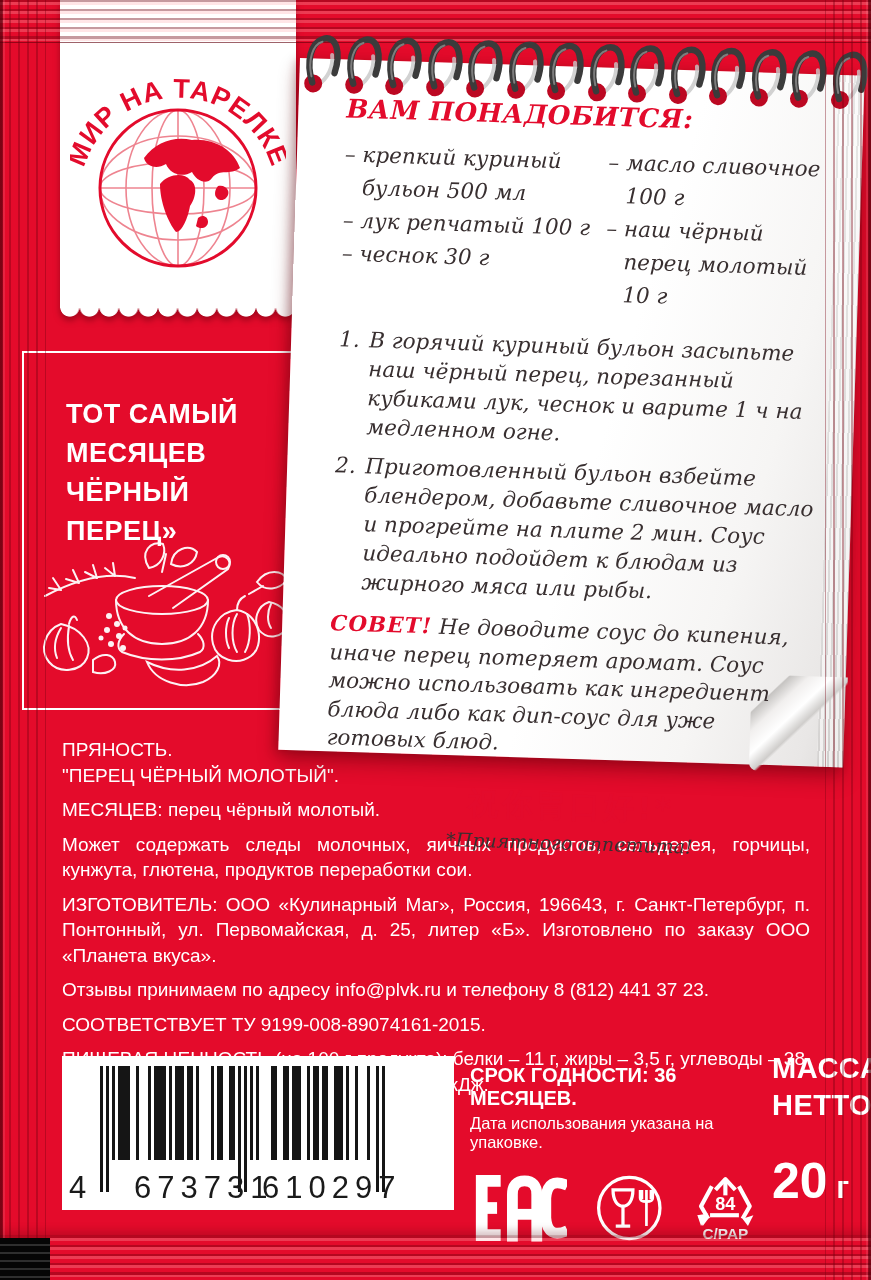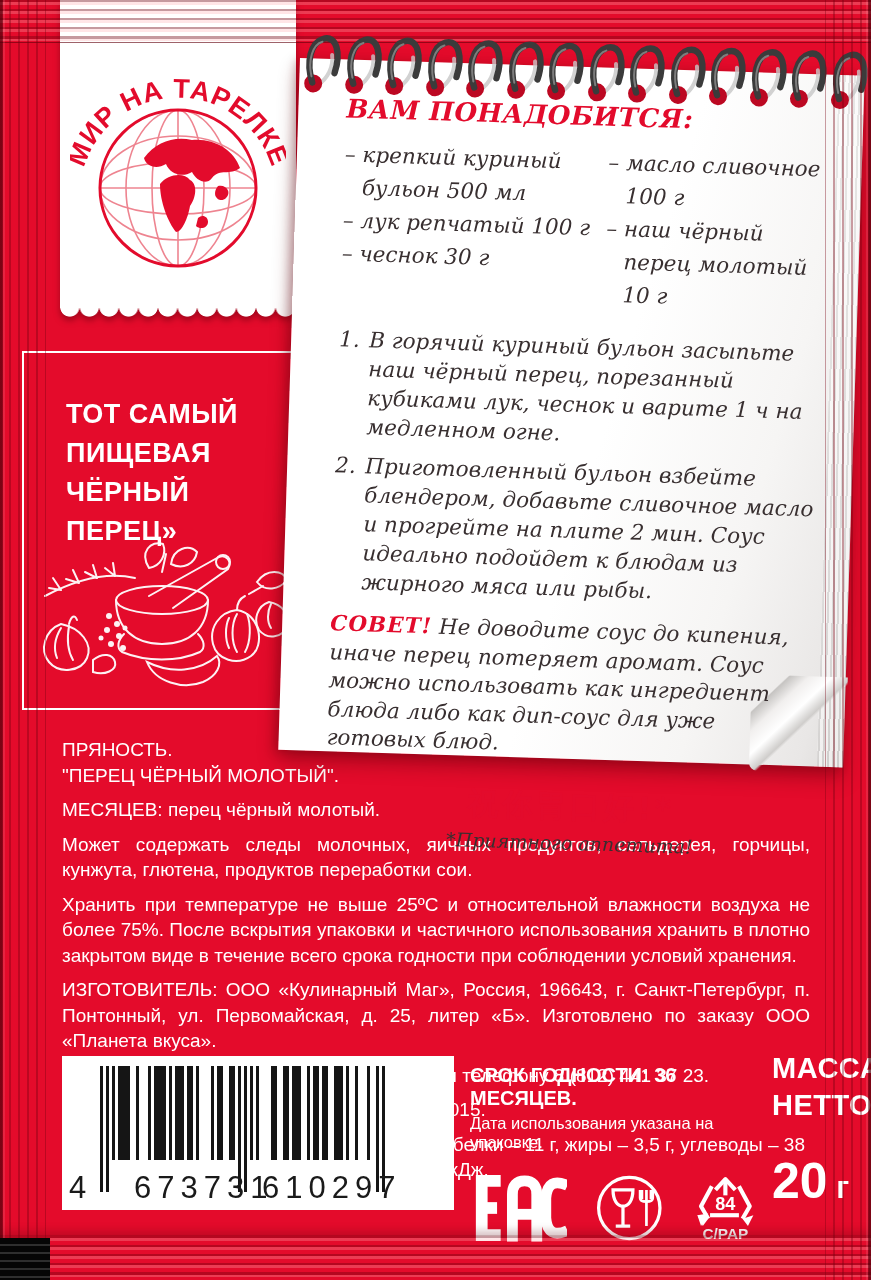--- a/index.html
+++ b/index.html
@@ -129,21 +129,21 @@
           <path d="M 20,30 c 4,-4 10,-2 10,4 c 0,6 -8,8 -12,4 z"></path>
           <path d="M 40,-2 c 8,-2 14,6 8,12 c -6,6 -16,-2 -8,-12 z"></path>
         </g>
       </g>
     </svg>
   </div>
 
   <div class="left-box">
     <div class="left-title">
       <div>ТОТ САМЫЙ</div>
-      <div>ПИЩЕВАЯ</div>
+      <div>МЕСЯЦЕВ</div>
       <div>ЧЁРНЫЙ ПЕРЕЦ»</div>
     </div>
     <svg class="herbs" width="262" height="158" viewBox="0 0 262 158" fill="none" stroke="#ffffff" stroke-width="2" stroke-linecap="round" opacity="0.95">
 
       <path d="M14 58 C 48 40 78 34 104 40"></path>
       <path d="M30 52 l-8 -12 M30 52 l-12 -2 M48 45 l-6 -13 M48 45 l-13 -4 M66 40 l-4 -13 M66 40 l-12 -6 M84 38 l-2 -13 M84 38 l-10 -8"></path>
 
       <path d="M118 30 c -10 -16 2 -28 14 -24 c 4 10 -2 22 -14 24 z"></path>
       <path d="M140 26 c 2 -16 18 -20 26 -12 c -2 12 -14 18 -26 12 z"></path>
       <path d="M131 34 l 4 -18"></path>
@@ -311,21 +311,20 @@
     </div>
   </div>
 
   <div class="info">
     <div class="block">
       <div>ПРЯНОСТЬ.</div>
       <div>"ПЕРЕЦ ЧЁРНЫЙ МОЛОТЫЙ".</div>
     </div>
     <div class="block">МЕСЯЦЕВ: перец чёрный молотый.</div>
     <div class="block just">Может содержать следы молочных, яичных продуктов, сельдерея, горчицы, кунжута, глютена, продуктов переработки сои.</div>
-    <div class="block just">Хранить при температуре не выше 25ºС и относительной влажности воздуха не более 75%. После вскрытия упаковки и частичного использования хранить в плотно закрытом виде в течение всего срока годности при соблюдении условий хранения.</div>
     <div class="block just">ИЗГОТОВИТЕЛЬ: ООО «Кулинарный Маг», Россия, 196643, г. Санкт-Петербург, п. Понтонный, ул. Первомайская, д. 25, литер «Б». Изготовлено по заказу ООО «Планета вкуса».</div>
     <div class="block">Отзывы принимаем по адресу info@plvk.ru и телефону 8 (812) 441 37 23.</div>
     <div class="block">СООТВЕТСТВУЕТ ТУ 9199-008-89074161-2015.</div>
     <div class="block">ПИЩЕВАЯ ЦЕННОСТЬ (на 100 г продукта): белки – 11 г, жиры – 3,5 г, углеводы – 38 г, энергетическая ценность – 260 ккал/1090 кДж.</div>
   </div>
 
   <div class="barcode-box">
     <div class="bars" id="bars">
         <div class="bar ink guard"></div>
         <div class="bar guard"></div>

